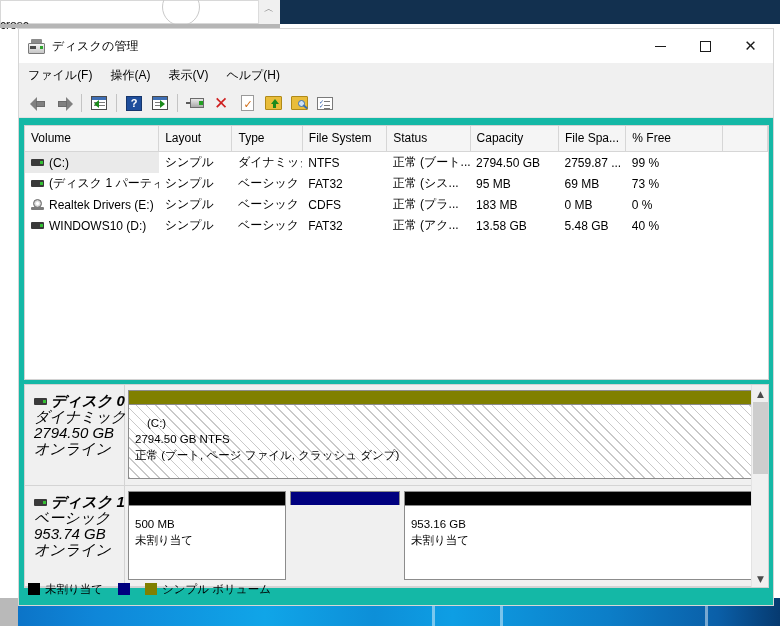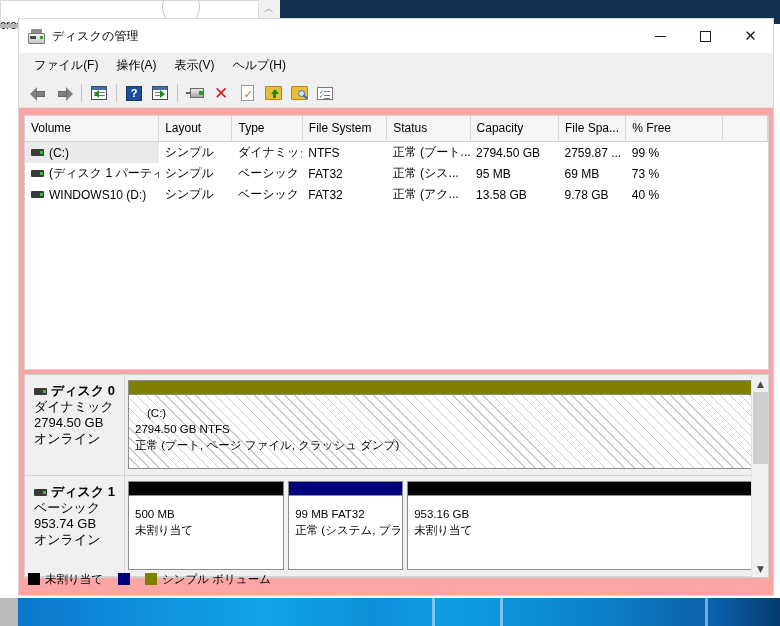--- a/index.html
+++ b/index.html
@@ -60,23 +60,23 @@
     background: #b9b9b9;
   }
   .taskbar-streak {
     position: absolute; bottom: 0; height: 28px; width: 3px;
     background: rgba(255,255,255,.45);
   }
 
   
   #dmwin {
     position: absolute;
-    left: 18px; top: 18px;
+    left: 18px; top: 28px;
     width: 756px; height: 578px;
-    background: #fca5a5;
+    background: #14b8a6;
     border: 1px solid #d6d6d6;
     box-sizing: border-box;
     box-shadow: 0 0 0 0 rgba(0,0,0,0);
   }
   .titlebar {
     position: relative;
     height: 34px;
     background: #ffffff;
     display: flex; align-items: center;
   }
@@ -114,21 +114,20 @@
   }
   .win-btn .mn { display:block; width: 11px; height: 1px; background:#1b1b1b; }
   .win-btn .mx { display:block; width: 11px; height: 11px; border: 1px solid #1b1b1b; box-sizing:border-box; }
   .win-btn .cl { font-size: 15px; line-height: 15px; font-family:"DejaVu Sans", sans-serif; }
 
   
   .menubar {
     height: 26px;
     background: #f0f0f0;
     display: flex; align-items: center;
-    padding-left: 6px;
   }
   .menu-item {
     font-size: 12px; color: #000;
     padding: 3px 9px 4px 9px;
     white-space: nowrap;
   }
 
   
   .toolbar {
     height: 28px;
@@ -277,21 +276,21 @@
     display: flex;
   }
   .disk-info {
     width: 100px; flex: none;
     border-right: 1px solid #d4d4d4;
     padding: 8px 0 0 9px;
     box-sizing: border-box;
     background: #f0f0f0;
   }
   .disk-info .dline {
-    font-size: 13px; color: #000; line-height: 16px; white-space: nowrap;
+    font-size: 15px; color: #000; line-height: 16px; white-space: nowrap; font-style: italic;
   }
   .disk-info .dtitle { display: flex; align-items: center; gap: 4px; font-weight: bold; }
   .disk-parts {
     flex: 1; position: relative; padding: 5px 10px 6px 3px; box-sizing: border-box;
     display: flex; gap: 4px;
   }
   .part {
     position: relative;
     display: flex; flex-direction: column;
     box-sizing: border-box;
@@ -509,30 +508,49 @@
               <td>FAT32</td>
               <td>正常 (シス...</td>
               <td>95 MB</td>
               <td>69 MB</td>
               <td>73 %</td>
               <td></td>
             </tr>
             <tr>
               <td class="c0">
                 <div class="volcell">
+                  <span class="cd-ico">
+                    <span class="disc"></span>
+                    <span class="tray"></span>
+                  </span>
+                  <span>Realtek Drivers (E:)</span>
+                </div>
+              </td>
+              <td>シンプル</td>
+              <td>ベーシック</td>
+              <td>CDFS</td>
+              <td>正常 (プラ...</td>
+              <td>183 MB</td>
+              <td>0 MB</td>
+              <td>0 %</td>
+              <td></td>
+            </tr>
+            <tr>
+              <td class="c0">
+                <div class="volcell">
                   <span class="hd-ico"></span>
                   <span>WINDOWS10 (D:)</span>
                 </div>
               </td>
               <td>シンプル</td>
               <td>ベーシック</td>
               <td>FAT32</td>
               <td>正常 (アク...</td>
               <td>13.58 GB</td>
-              <td>9.78 GB</td>
+              <td>5.48 GB</td>
               <td>40 %</td>
               <td></td>
             </tr>
           </tbody>
       </table>
     </div>
 
     <div class="disk-panel">
       <div id="diskrows">
           <div class="disk-row">
@@ -569,24 +587,20 @@
             <div class="disk-parts">
               <div class="part" style="flex: 150 1 0px;">
                 <div class="capbar" style="background: rgb(0, 0, 0);"></div>
                 <div class="pbody">
                   <div class="pline">500 MB</div>
                   <div class="pline">未割り当て</div>
                 </div>
               </div>
               <div class="part" style="flex: 105 1 0px;">
                 <div class="capbar" style="background: rgb(0, 0, 127);"></div>
-                <div class="pbody">
-                  <div class="pline">99 MB FAT32</div>
-                  <div class="pline">正常 (システム, プラ</div>
-                </div>
               </div>
               <div class="part" style="flex: 337 1 0px;">
                 <div class="capbar" style="background: rgb(0, 0, 0);"></div>
                 <div class="pbody">
                   <div class="pline">953.16 GB</div>
                   <div class="pline">未割り当て</div>
                 </div>
               </div>
             </div>
           </div>

